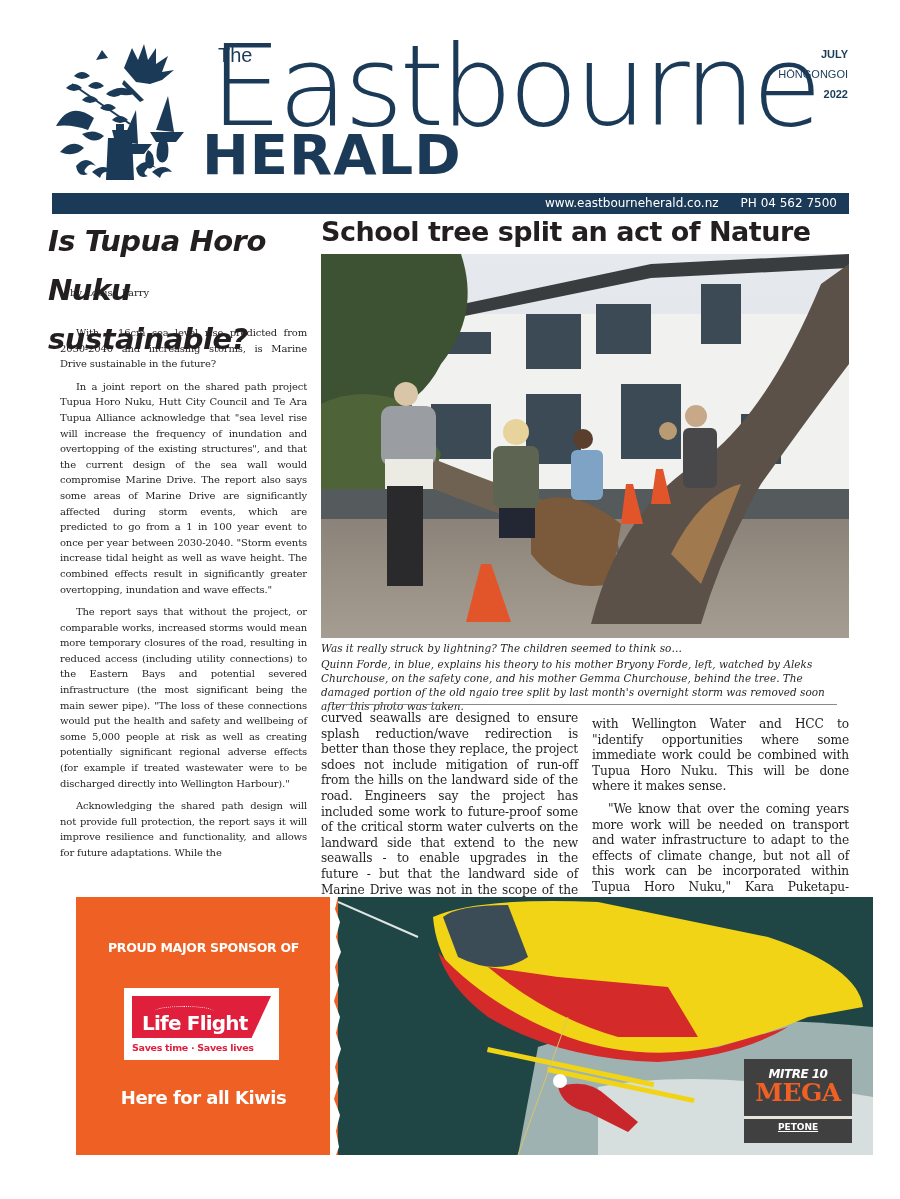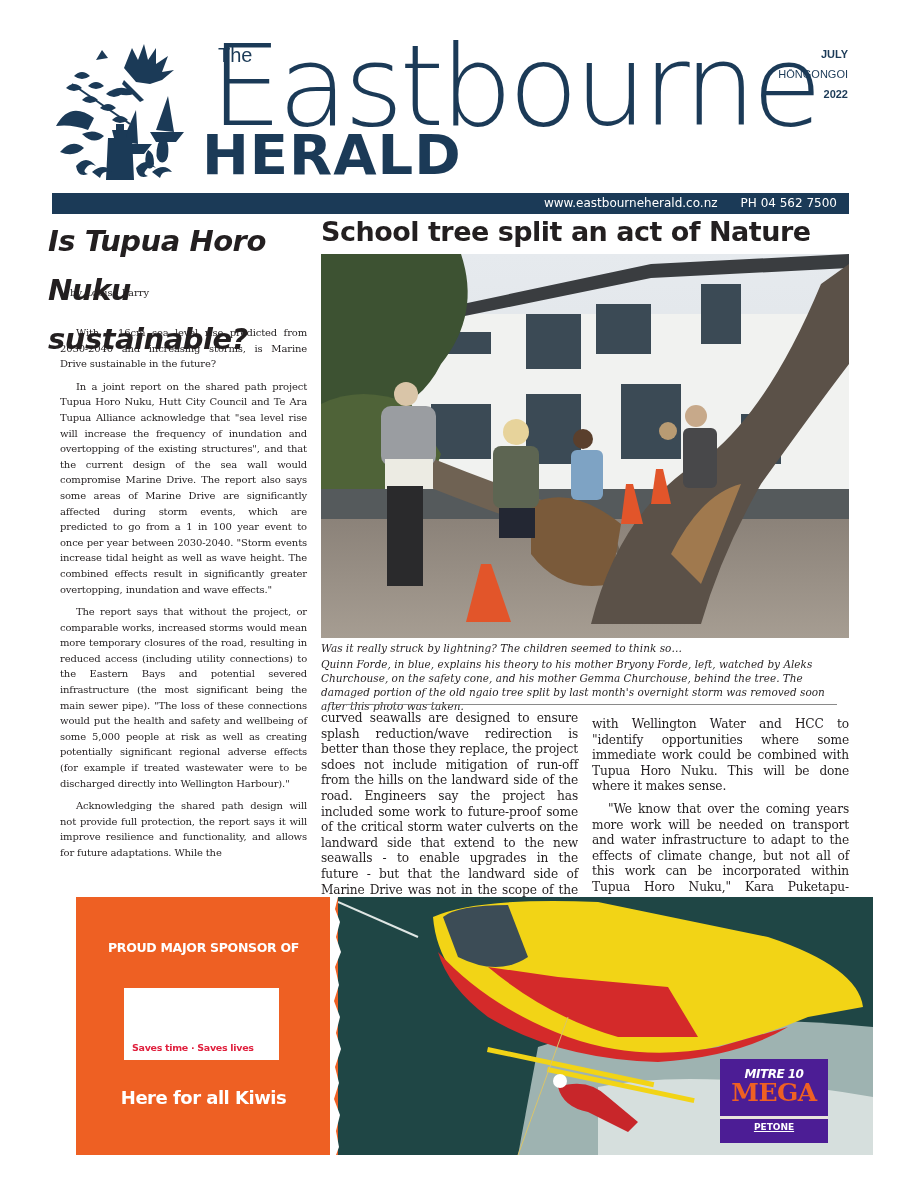--- a/index.html
+++ b/index.html
@@ -8,22 +8,22 @@
 
   
   #logo { left:52px; top:40px; width:142px; height:145px; }
   #the-word { left:218px; top:44px; font-family:"Liberation Sans", sans-serif; font-size:20px; color:#1b3a57; }
   #title-main { left:210px; top:30px; font-family:"DejaVu Sans", sans-serif; font-weight:200; font-size:112px; line-height:112px; color:#1b3a57; letter-spacing:-4px; transform:scaleX(1.02); transform-origin:left top; }
   #title-sub { left:202px; top:125px; font-family:"DejaVu Sans", sans-serif; font-weight:bold; font-size:56px; line-height:60px; color:#1b3a57; letter-spacing:1px; }
   #dateline { right:52px; top:44px; text-align:right; font-family:"Liberation Sans", sans-serif; font-size:11px; line-height:20px; color:#1b3a57; }
   #dateline .b { font-weight:bold; }
 
   #banner { left:52px; top:193px; width:797px; height:21px; background:#1b3a57; color:#ffffff; font-family:"DejaVu Sans", sans-serif; font-size:12px; line-height:21px; text-align:right; }
-  #banner span { }
-  #banner .phone { margin-right:12px; margin-left:23px; }
+  #banner span { margin-right:12px; }
+  #banner .phone { margin-right:12px; margin-left:10px; }
 
   
   #left-headline { left:48px; top:217px; width:262px; font-family:"DejaVu Sans", sans-serif; font-weight:bold; font-style:italic; font-size:29px; line-height:49px; color:#231f20; letter-spacing:-0.5px; }
   #byline { left:70px; top:287px; font-size:10px; color:#231f20; }
   #left-col { left:56px; top:325px; width:251px; }
 
   .body-text p { margin:0 0 7px 4px; font-size:10px; line-height:15.6px; text-align:justify; text-indent:16px; letter-spacing:-0.15px; }
 
   
   #right-headline { left:321px; top:213px; width:540px; font-family:"DejaVu Sans", sans-serif; font-weight:bold; font-size:27px; line-height:38px; color:#231f20; letter-spacing:-0.5px; white-space:nowrap; }
@@ -42,21 +42,21 @@
   #ad-orange { position:absolute; left:0; top:0; width:262px; height:258px; background:#ee6023; }
   #ad-sponsor { position:absolute; left:0; top:43px; width:255px; text-align:center; font-family:"DejaVu Sans", sans-serif; font-weight:bold; font-size:12.5px; color:#ffffff; letter-spacing:-0.3px; }
   #lf-box { position:absolute; left:48px; top:91px; width:155px; height:72px; background:#ffffff; }
   #lf-red { position:absolute; left:8px; top:8px; width:139px; height:42px; background:#e01f3d; clip-path:polygon(0 0,100% 0,86% 100%,0 100%); }
   #lf-name { position:absolute; left:10px; top:15px; width:120px; font-family:"DejaVu Sans", sans-serif; font-weight:bold; font-size:20px; color:#fff; letter-spacing:-0.8px; }
   #lf-arc { position:absolute; left:22px; top:10px; width:60px; height:10px; border-top:1px dotted #ffffff; border-radius:50% 50% 0 0; }
   #lf-tag { position:absolute; left:8px; top:54px; font-family:"DejaVu Sans", sans-serif; font-weight:bold; font-size:9.5px; color:#e01f3d; letter-spacing:-0.3px; }
   #ad-kiwis { position:absolute; left:0; top:190px; width:255px; text-align:center; font-family:"DejaVu Sans", sans-serif; font-weight:bold; font-size:18px; color:#ffffff; letter-spacing:-0.5px; }
   #ad-photo { position:absolute; left:262px; top:0; width:535px; height:258px; background:#1f4645; overflow:hidden; }
   #torn-edge { position:absolute; left:254px; top:0; width:14px; height:258px; }
-  #mitre { position:absolute; left:644px; top:162px; width:108px; height:84px; background:#4c1d95; }
+  #mitre { position:absolute; left:668px; top:162px; width:108px; height:84px; background:#404040; }
   #mitre-top { position:absolute; left:0; top:8px; width:108px; text-align:center; font-family:"DejaVu Sans", sans-serif; font-weight:bold; font-style:italic; font-size:12px; color:#ffffff; letter-spacing:-0.5px; }
   #mitre-mega { position:absolute; left:0; top:19px; width:108px; text-align:center; font-family:"DejaVu Serif", serif; font-weight:bold; font-size:25px; color:#ee6023; letter-spacing:-0.5px; }
   #mitre-line { position:absolute; left:0; top:57px; width:108px; height:3px; background:#e8e4dc; }
   #mitre-petone { position:absolute; left:0; top:63px; width:108px; text-align:center; font-family:"DejaVu Sans", sans-serif; font-weight:bold; font-size:9px; color:#ffffff;text-decoration:underline; }
 </style>
 </head>
 <body>
 
 <div id="logo" class="abs">
   <svg width="142" height="145" viewBox="0 0 142 145">
@@ -175,20 +175,24 @@
 </div>
 <div id="right-col" class="abs">
   <p class="cont">with Wellington Water and HCC to "identify opportunities where some immediate work could be combined with Tupua Horo Nuku. This will be done where it makes sense.</p>
   <p class="ind">"We know that over the coming years more work will be needed on transport and water infrastructure to adapt to the effects of climate change, but not all of this work can be incorporated within Tupua Horo Nuku," Kara Puketapu-Dentice, Director Economy and Development at Hutt City Council says.</p>
 </div>
 
 <div id="ad" class="abs">
   <div id="ad-orange">
     <div id="ad-sponsor">PROUD MAJOR SPONSOR OF</div>
     <div id="lf-box">
+      <div id="lf-red">
+        <div id="lf-arc"></div>
+        <div id="lf-name">Life Flight</div>
+      </div>
       <div id="lf-tag">Saves time · Saves lives</div>
     </div>
     <div id="ad-kiwis">Here for all Kiwis</div>
   </div>
   <div id="ad-photo">
     <svg width="535" height="258" viewBox="0 0 535 258">
       <rect width="535" height="258" fill="#1f4645"></rect>
       <path d="M200 150 Q320 110 535 130 L535 258 L180 258 Z" fill="#c9d8d6" opacity="0.75"></path>
       <path d="M260 190 Q360 170 535 200 L535 258 L260 258 Z" fill="#eef2f0" opacity="0.7"></path>
 

